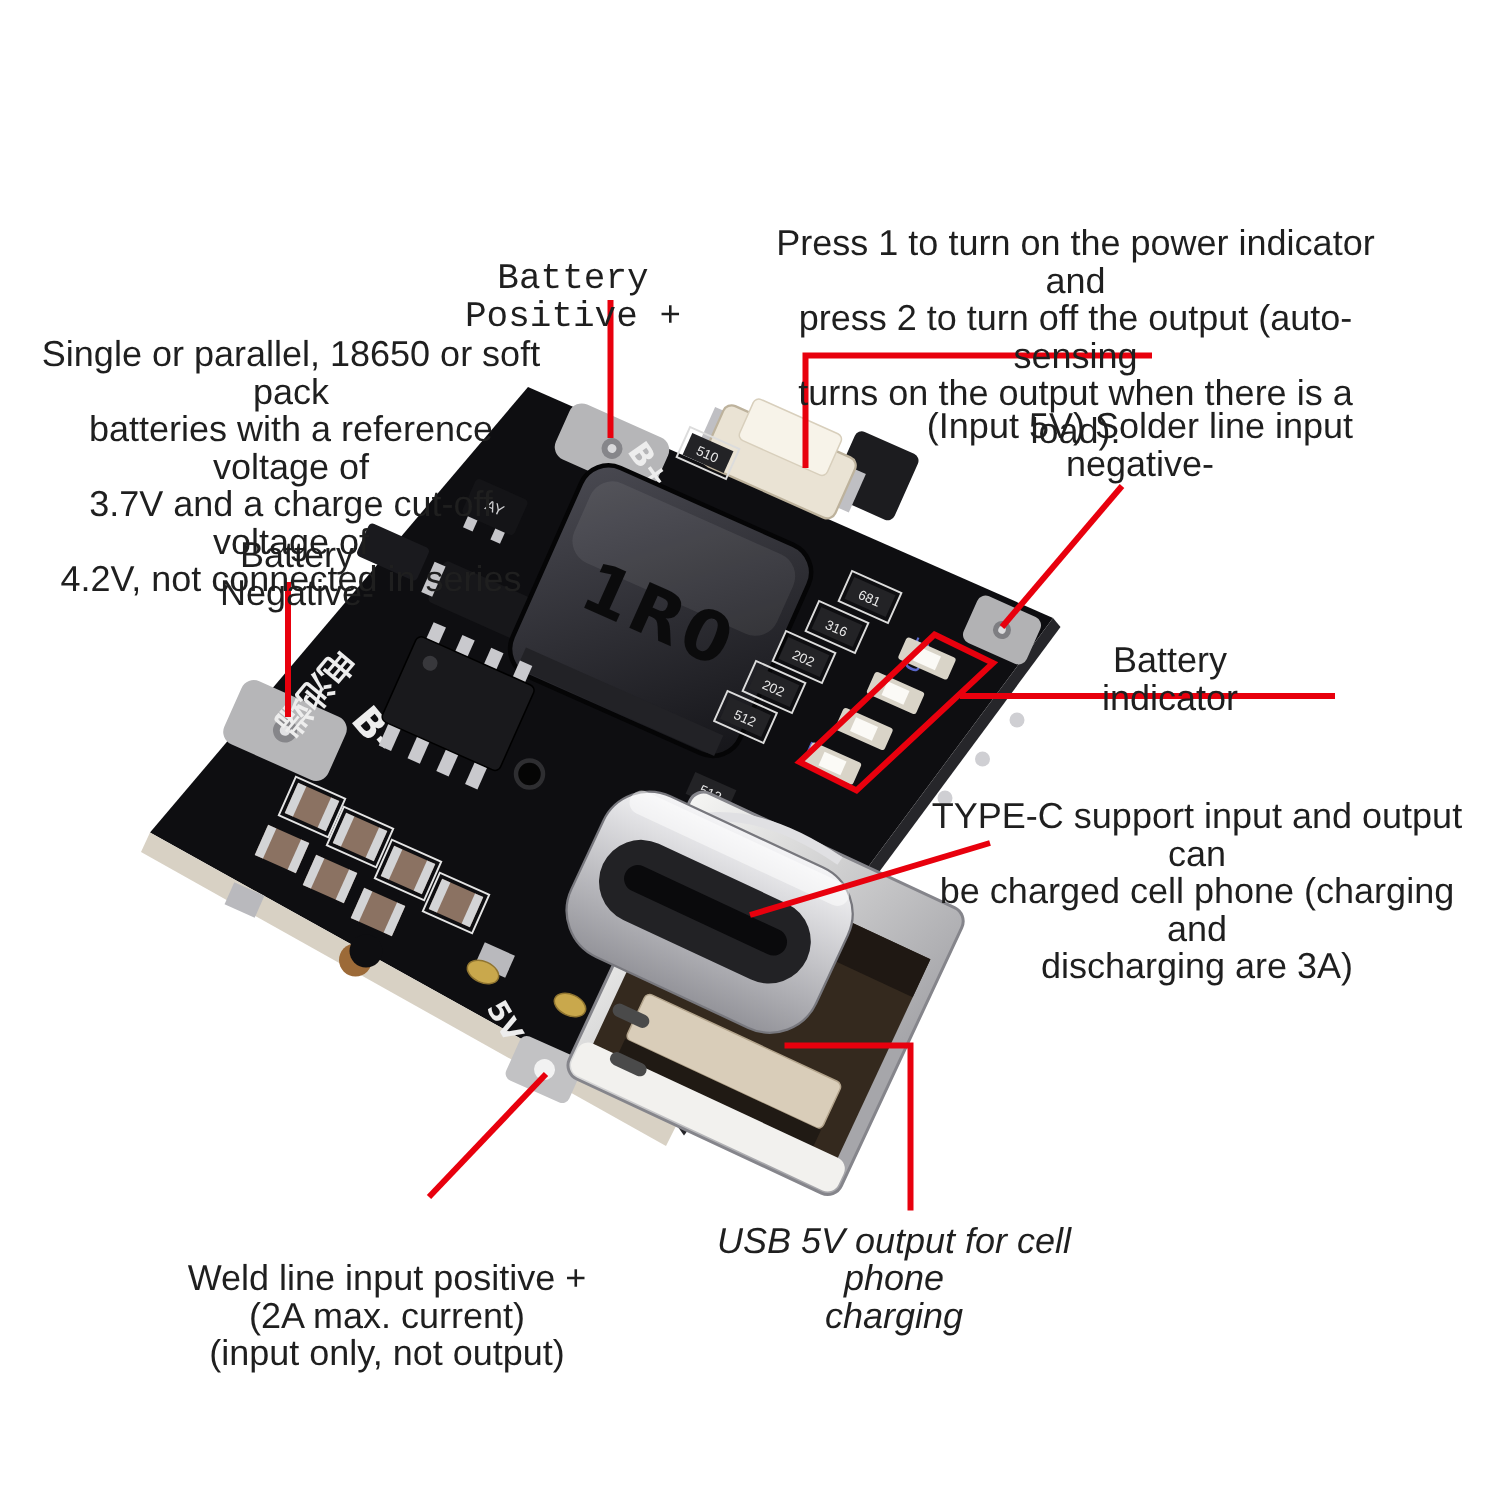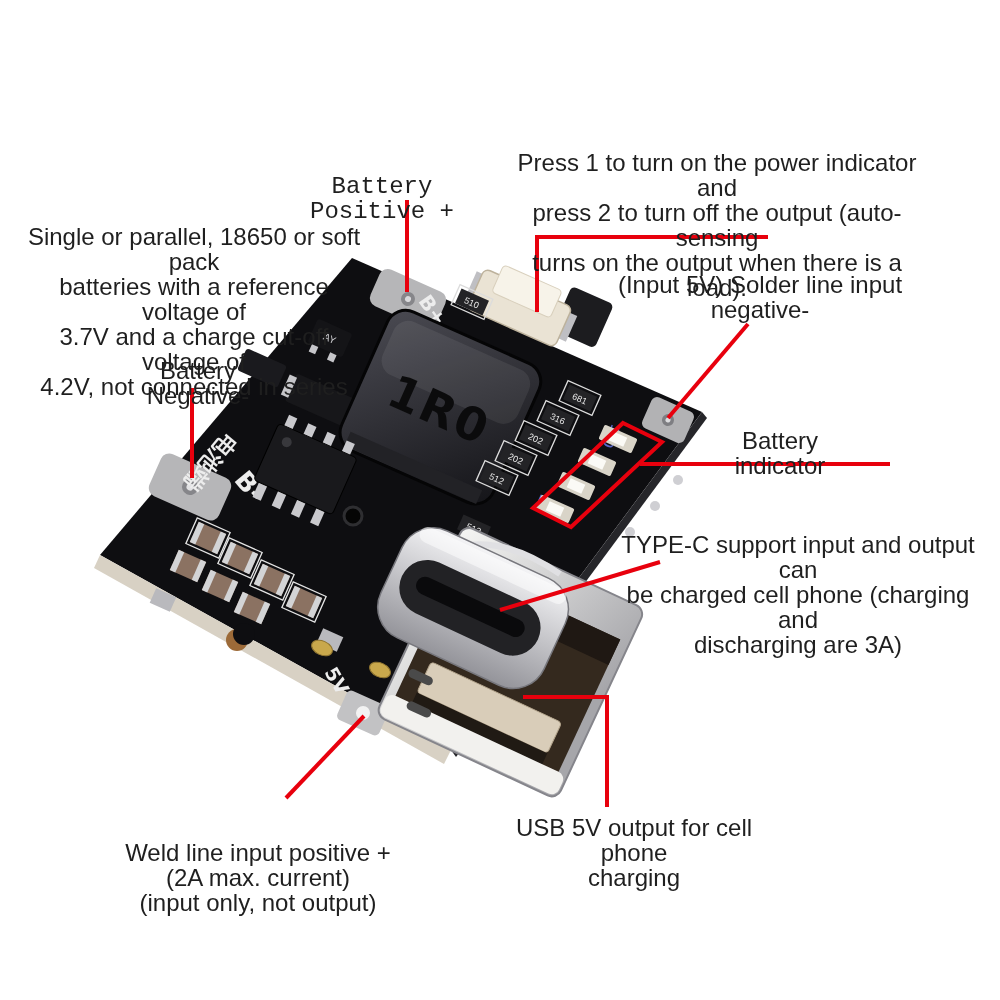--- a/index.html
+++ b/index.html
@@ -276,16 +276,16 @@
 <div class="label" style="left:108px;top:358px;width:180px;">Battery Negative-</div>
 <div class="label" style="left:612px;top:272px;width:296px;">(Input 5V) Solder line input
 negative-</div>
 <div class="label" style="left:694px;top:428px;width:172px;">Battery indicator</div>
 <div class="label" style="left:618px;top:532px;width:360px;">TYPE-C support input and output can
 be charged cell phone (charging and
 discharging are 3A)</div>
 <div class="label" style="left:116px;top:808px;width:284px;margin-top:32px;">Weld line input positive +
 (2A max. current)
 (input only, not output)</div>
-<div class="label" style="left:482px;top:815px;width:304px;">USB 5V output for cell phone
+<div class="label" style="left:444px;top:815px;width:304px;font-style:italic;">USB 5V output for cell phone
 charging</div>
 
 </div>
 
 </body></html>

